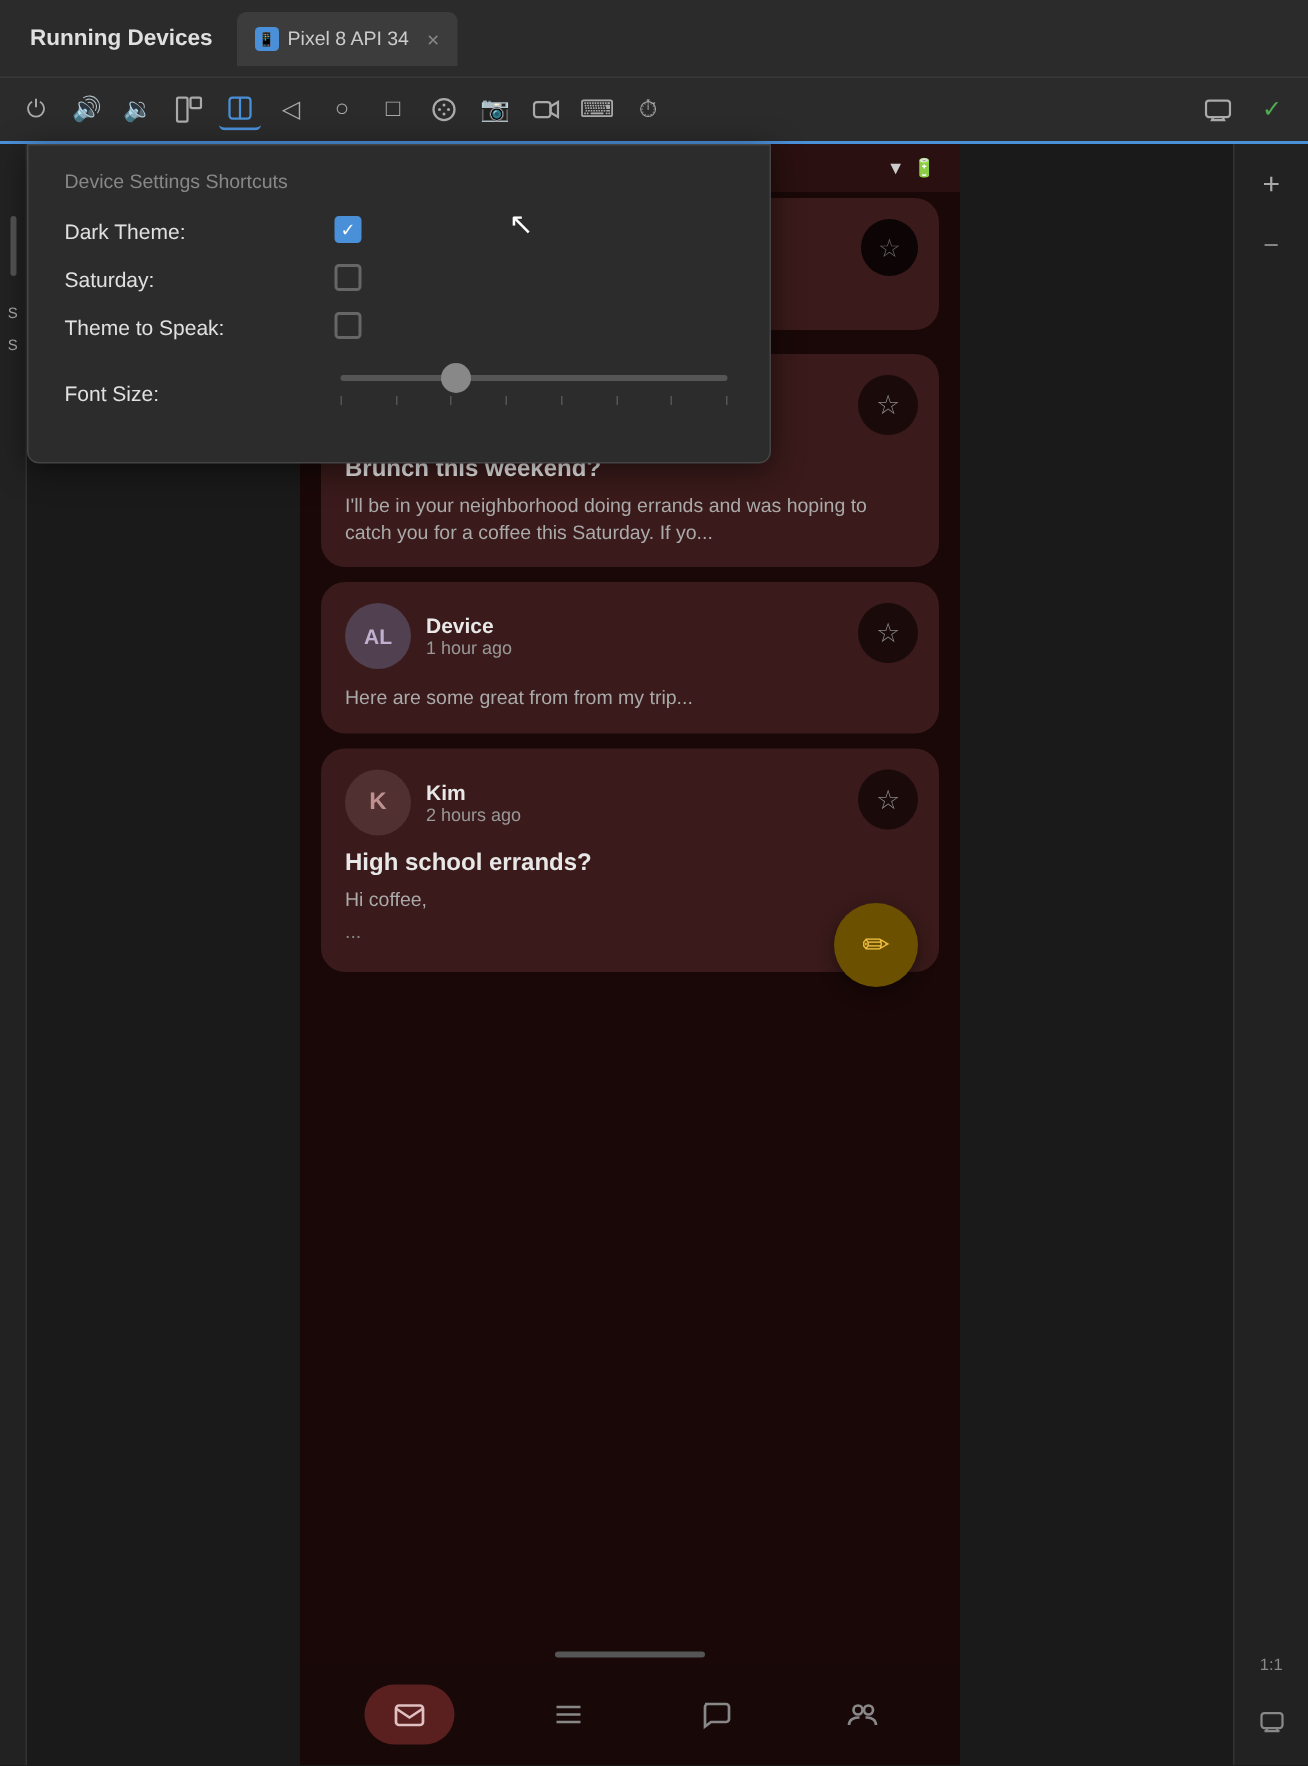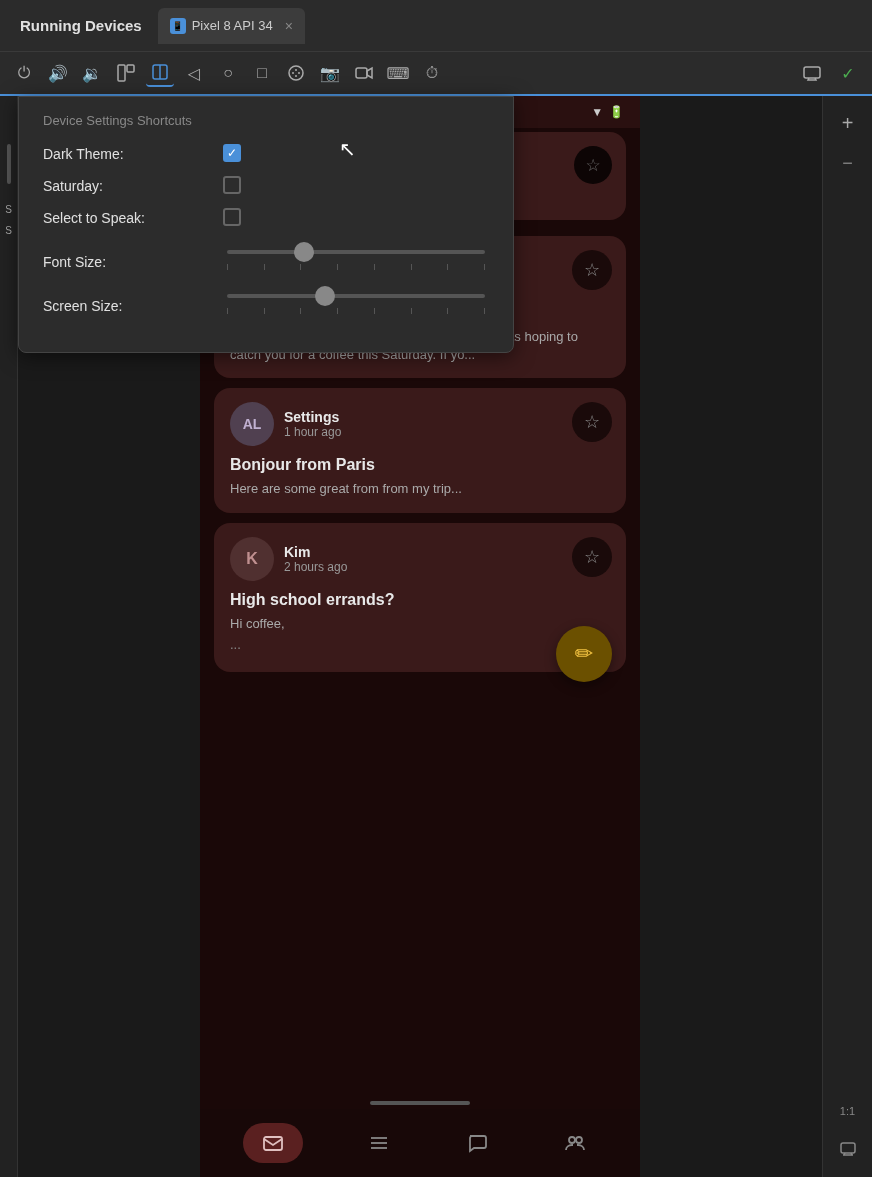--- a/index.html
+++ b/index.html
@@ -364,21 +364,21 @@
       <span class="settings-label">Dark Theme:</span>
       <div class="settings-checkbox checked"></div>
     </div>
 
     <div class="settings-row">
       <span class="settings-label">Saturday:</span>
       <div class="settings-checkbox"></div>
     </div>
 
     <div class="settings-row">
-      <span class="settings-label">Select to Speak:</span>
+      <span class="settings-label">Theme to Speak:</span>
       <div class="settings-checkbox"></div>
     </div>
 
     <div class="settings-row">
       <span class="settings-label">Font Size:</span>
       <div class="slider-container">
         <div class="slider-track">
           <div class="slider-thumb" style="left: 30%;"></div>
         </div>
         <div class="slider-ticks">
@@ -387,38 +387,20 @@
             <div class="slider-tick"></div>
           <div class="slider-tick"></div>
             <div class="slider-tick"></div>
             <div class="slider-tick"></div>
           <div class="slider-tick"></div>
             <div class="slider-tick"></div>
         </div>
       </div>
     </div>
 
-    <div class="settings-row">
-      <span class="settings-label">Screen Size:</span>
-      <div class="slider-container">
-        <div class="slider-track">
-          <div class="slider-thumb" style="left: 38%;"></div>
-        </div>
-        <div class="slider-ticks">
-          <div class="slider-tick"></div>
-            <div class="slider-tick"></div>
-            <div class="slider-tick"></div>
-          <div class="slider-tick"></div>
-            <div class="slider-tick"></div>
-            <div class="slider-tick"></div>
-          <div class="slider-tick"></div>
-            <div class="slider-tick"></div>
-        </div>
-      </div>
-    </div>
 
     <div class="cursor-arrow">↖</div>
   </div>
 
   <div style="position:absolute;top:0;left:18px;right:50px;bottom:0;overflow:hidden;">
     <div style="width:440px;position:absolute;top:0;left:50%;transform:translateX(-50%);height:100%;background:#1a0808;">
 
       <div class="status-bar">
         <span class="status-icon">▼</span>
         <span class="status-icon">🔋</span>
@@ -450,26 +432,25 @@
           </div>
           <div class="star-btn">☆</div>
           <div class="email-subject">Brunch this weekend?</div>
           <div class="email-preview">I'll be in your neighborhood doing errands and was hoping to catch you for a coffee this Saturday. If yo...</div>
         </div>
 
         <div class="email-card">
           <div class="email-card-header">
             <div style="width:44px;height:44px;border-radius:50%;background:#504050;display:flex;align-items:center;justify-content:center;color:#c0b0d0;font-size:14px;font-weight:bold;flex-shrink:0;">AL</div>
             <div>
-              <div class="sender-name">Settings</div>
+              <div class="sender-name">Device</div>
               <div class="sender-time">1 hour ago</div>
             </div>
           </div>
           <div class="star-btn">☆</div>
-          <div class="email-subject">Bonjour from Paris</div>
           <div class="email-preview">Here are some great from from my trip...</div>
         </div>
 
         <div class="email-card" style="padding-bottom:20px;">
           <div class="email-card-header">
             <div style="width:44px;height:44px;border-radius:50%;background:#503030;display:flex;align-items:center;justify-content:center;color:#c09090;font-size:16px;font-weight:bold;flex-shrink:0;">K</div>
             <div>
               <div class="sender-name">Kim</div>
               <div class="sender-time">2 hours ago</div>
             </div>

